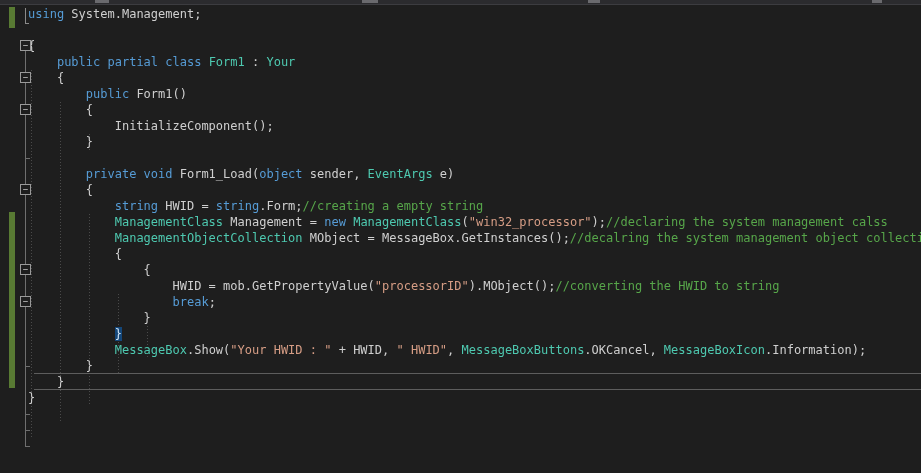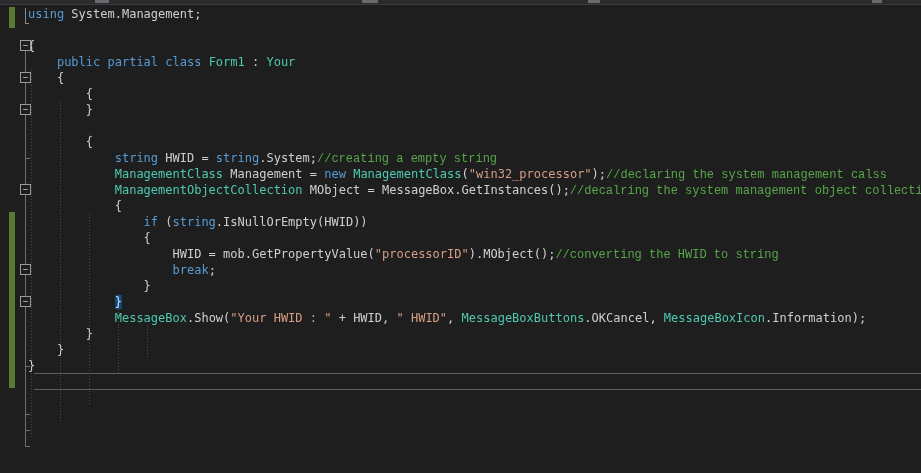--- a/index.html
+++ b/index.html
@@ -9,21 +9,21 @@
     font-size:12px;line-height:16px;letter-spacing:0px;}
   .topbar{position:absolute;left:0;top:0;width:921px;height:4px;
     background:var(--topbar,#2b2b2e);border-bottom:1px solid #3c3c40;z-index:5;}
   .topmark{position:absolute;top:0;height:3px;background:#6a6a6e;z-index:6;}
   .code-lines{position:absolute;left:0;top:6px;width:894px;z-index:3;}
   .line{height:16px;white-space:pre;padding-left:28px;position:relative;}
   .tok-k{color:var(--kw,#569cd6);}
   .tok-t{color:var(--type,#4ec9b0);}
   .tok-p{color:var(--plain,#cfcfcf);}
   .tok-s{color:var(--str,#d69d85);}
-  .tok-c{color:var(--com,#57a64a);font-family:Liberation Mono, monospace;}
+  .tok-c{color:var(--com,#57a64a);}
   .tok-b{background:var(--bracebg,#14477a);color:var(--bracefg,#cfe3f5);}
   .change-bar{position:absolute;left:9px;width:6px;background:var(--changebar,#587a33);z-index:4;}
   .outline-vline{position:absolute;left:25px;width:1px;background:var(--outline,#6f6f6f);z-index:2;}
   .outline-tick{position:absolute;left:25px;width:5px;height:1px;background:var(--outline,#6f6f6f);z-index:2;}
   .fold-box{position:absolute;left:20px;width:11px;height:11px;box-sizing:border-box;
     border:1px solid #9a9a9a;background:var(--bg,#1e1e1e);color:#c8c8c8;
     font-size:9px;line-height:9px;text-align:center;z-index:4;cursor:pointer;}
   .indent-guide{position:absolute;width:1px;background-image:linear-gradient(to bottom,#4a4a4a 1px,transparent 1px);background-size:1px 3px;z-index:1;}
   .current-line{position:absolute;left:34px;right:0;height:17px;box-sizing:border-box;
     border-top:1px solid var(--linehl,#5d5d5d);border-bottom:1px solid var(--linehl,#5d5d5d);
@@ -36,29 +36,31 @@
 
 <div class="screen" style="--bg: #1e1e1e; --topbar: #2b2b2e; --plain: #cfcfcf; --kw: #569cd6; --type: #4ec9b0; --str: #d69d85; --com: #57a64a; --changebar: #587a33; --outline: #6f6f6f; --guide: #4a4a4a; --linehl: #5d5d5d; --bracebg: #14477a; --bracefg: #cfe3f5;">
   <div class="topbar"></div>
   <div>
     <div class="code-lines">
         <div class="line"><span class="tok-k">using </span><span class="tok-p">System.Management;</span></div>
         <div class="line"></div>
         <div class="line"><span class="tok-p">{</span></div>
         <div class="line"><span class="tok-p">    </span><span class="tok-k">public partial class </span><span class="tok-t">Form1</span><span class="tok-p"> : </span><span class="tok-t">Your</span></div>
         <div class="line"><span class="tok-p">    {</span></div>
+        <div class="line"><span class="tok-p">        </span><span class="tok-k">public </span><span class="tok-p">Form1()</span></div>
         <div class="line"><span class="tok-p">        {</span></div>
+        <div class="line"><span class="tok-p">            InitializeComponent();</span></div>
         <div class="line"><span class="tok-p">        }</span></div>
         <div class="line"></div>
+        <div class="line"><span class="tok-p">        </span><span class="tok-k">private void </span><span class="tok-p">Form1_Load(</span><span class="tok-k">object</span><span class="tok-p"> sender, </span><span class="tok-t">EventArgs</span><span class="tok-p"> e)</span></div>
         <div class="line"><span class="tok-p">        {</span></div>
-        <div class="line"><span class="tok-p">            </span><span class="tok-k">string</span><span class="tok-p"> HWID = </span><span class="tok-k">string</span><span class="tok-p">.System;</span><span class="tok-c">//creating a empty string</span></div>
+        <div class="line"><span class="tok-p">            </span><span class="tok-k">string</span><span class="tok-p"> HWID = </span><span class="tok-k">string</span><span class="tok-p">.Form;</span><span class="tok-c">//creating a empty string</span></div>
         <div class="line"><span class="tok-p">            </span><span class="tok-t">ManagementClass</span><span class="tok-p"> Management = </span><span class="tok-k">new</span><span class="tok-p"> </span><span class="tok-t">ManagementClass</span><span class="tok-p">(</span><span class="tok-s">"win32_processor"</span><span class="tok-p">);</span><span class="tok-c">//declaring the system management calss</span></div>
         <div class="line"><span class="tok-p">            </span><span class="tok-t">ManagementObjectCollection</span><span class="tok-p"> MObject = MessageBox.GetInstances();</span><span class="tok-c">//decalring the system management object collection</span></div>
         <div class="line"><span class="tok-p">            {</span></div>
-        <div class="line"><span class="tok-p">                </span><span class="tok-k">if</span><span class="tok-p"> (</span><span class="tok-k">string</span><span class="tok-p">.IsNullOrEmpty(HWID))</span></div>
         <div class="line"><span class="tok-p">                {</span></div>
         <div class="line"><span class="tok-p">                    HWID = mob.GetPropertyValue(</span><span class="tok-s">"processorID"</span><span class="tok-p">).MObject();</span><span class="tok-c">//converting the HWID to string</span></div>
         <div class="line"><span class="tok-p">                    </span><span class="tok-k">break</span><span class="tok-p">;</span></div>
         <div class="line"><span class="tok-p">                }</span></div>
         <div class="line"><span class="tok-p">            </span><span class="tok-b">}</span></div>
         <div class="line"><span class="tok-p">            </span><span class="tok-t">MessageBox</span><span class="tok-p">.Show(</span><span class="tok-s">"Your HWID : "</span><span class="tok-p"> + HWID, </span><span class="tok-s">" HWID"</span><span class="tok-p">, </span><span class="tok-t">MessageBoxButtons</span><span class="tok-p">.OKCancel, </span><span class="tok-t">MessageBoxIcon</span><span class="tok-p">.Information);</span></div>
         <div class="line"><span class="tok-p">        }</span></div>
         <div class="line"><span class="tok-p">    }</span></div>
         <div class="line"><span class="tok-p">}</span></div>
       </div>

